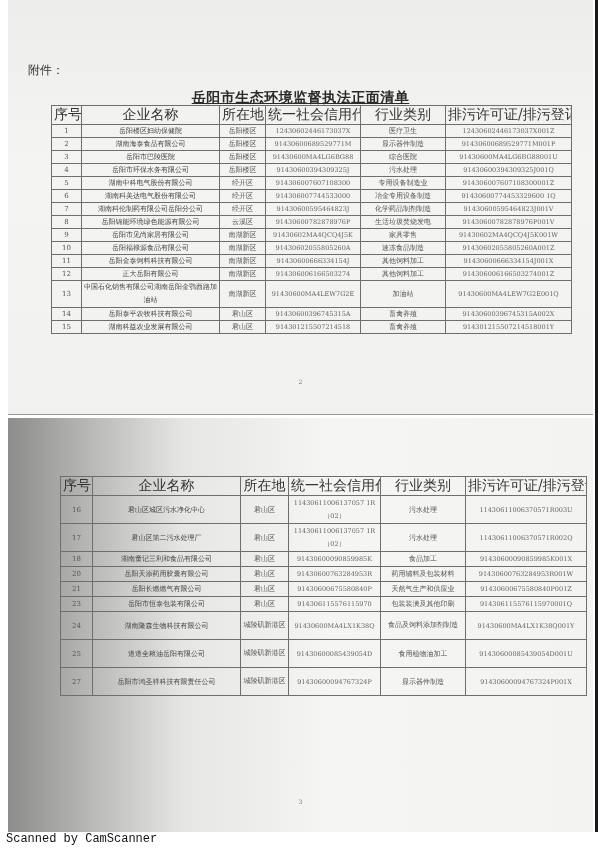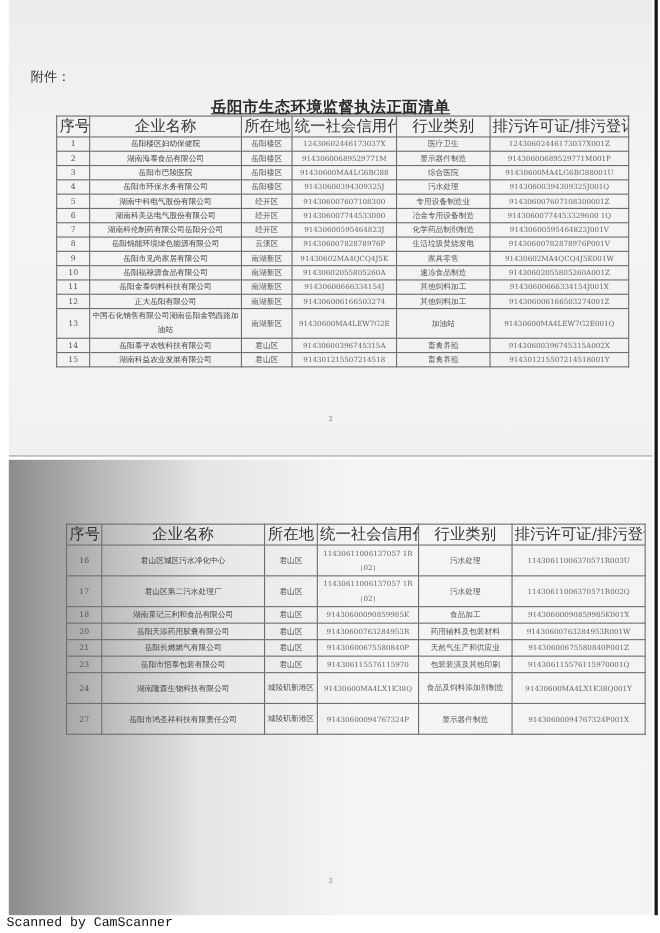--- a/index.html
+++ b/index.html
@@ -287,20 +287,28 @@
         </tr>
       <tr class="tall">
           <td>24</td>
           <td class="name">湖南隆森生物科技有限公司</td>
           <td class="wrap">城陵矶新港区</td>
           <td class="code">91430600MA4LX1K38Q</td>
           <td class="wrap">食品及饲料添加剂制造</td>
           <td class="code">91430600MA4LX1K38Q001Y</td>
         </tr>
       <tr class="tall">
+          <td>25</td>
+          <td class="name">道道全粮油岳阳有限公司</td>
+          <td class="wrap">城陵矶新港区</td>
+          <td class="code">91430600085439054D</td>
+          <td>食用植物油加工</td>
+          <td class="code">91430600085439054D001U</td>
+        </tr>
+      <tr class="tall">
           <td>27</td>
           <td class="name">岳阳市鸿圣祥科技有限责任公司</td>
           <td class="wrap">城陵矶新港区</td>
           <td class="code">91430600094767324P</td>
           <td>显示器件制造</td>
           <td class="code">91430600094767324P001X</td>
         </tr>
     </tbody>
   </table>
 

